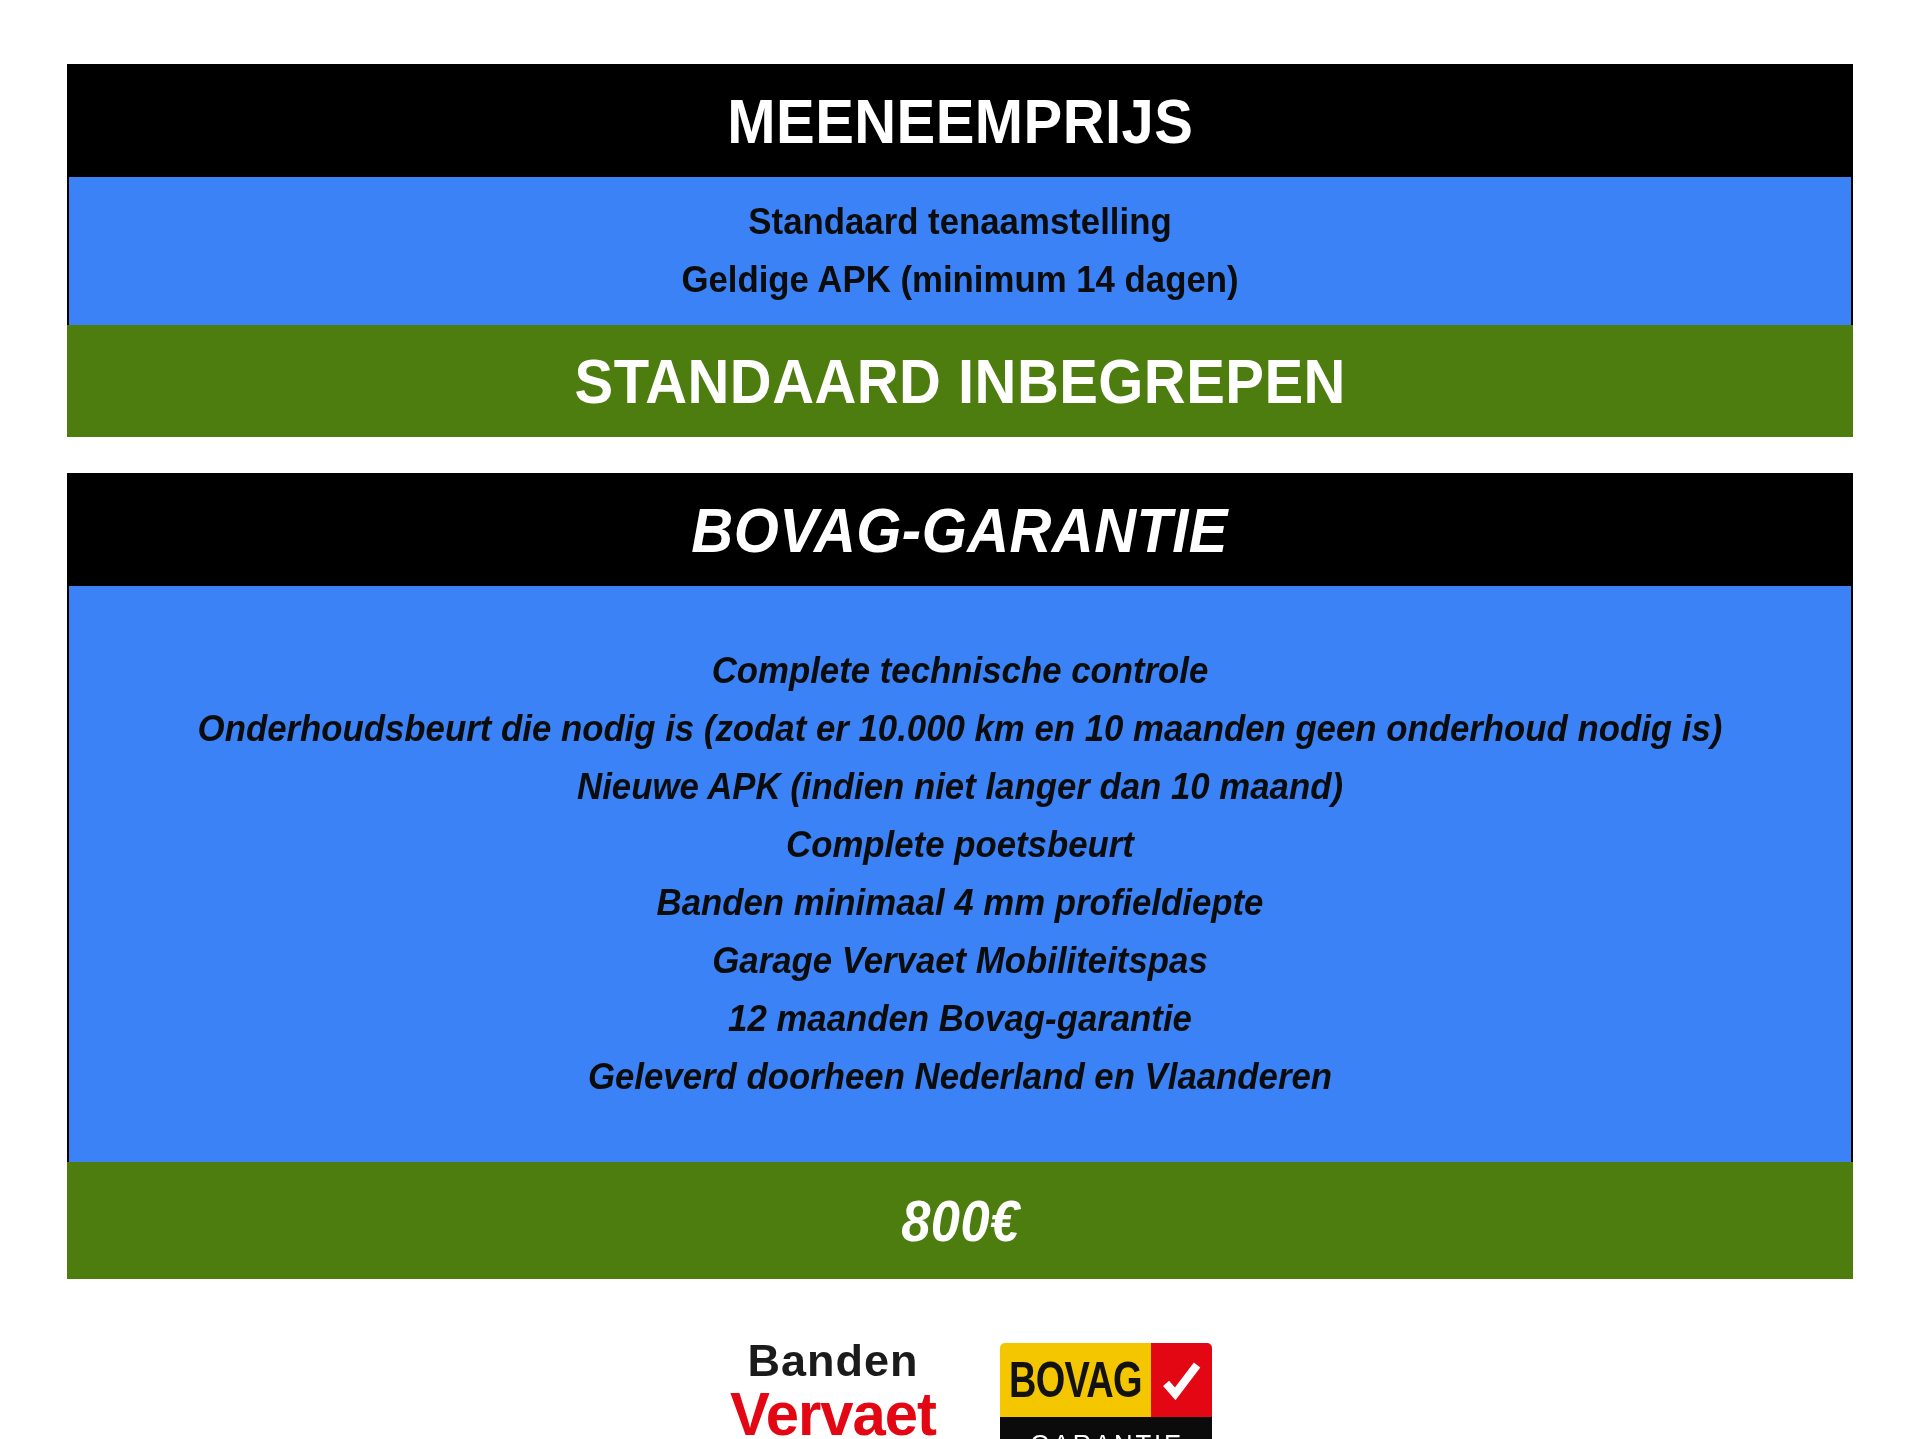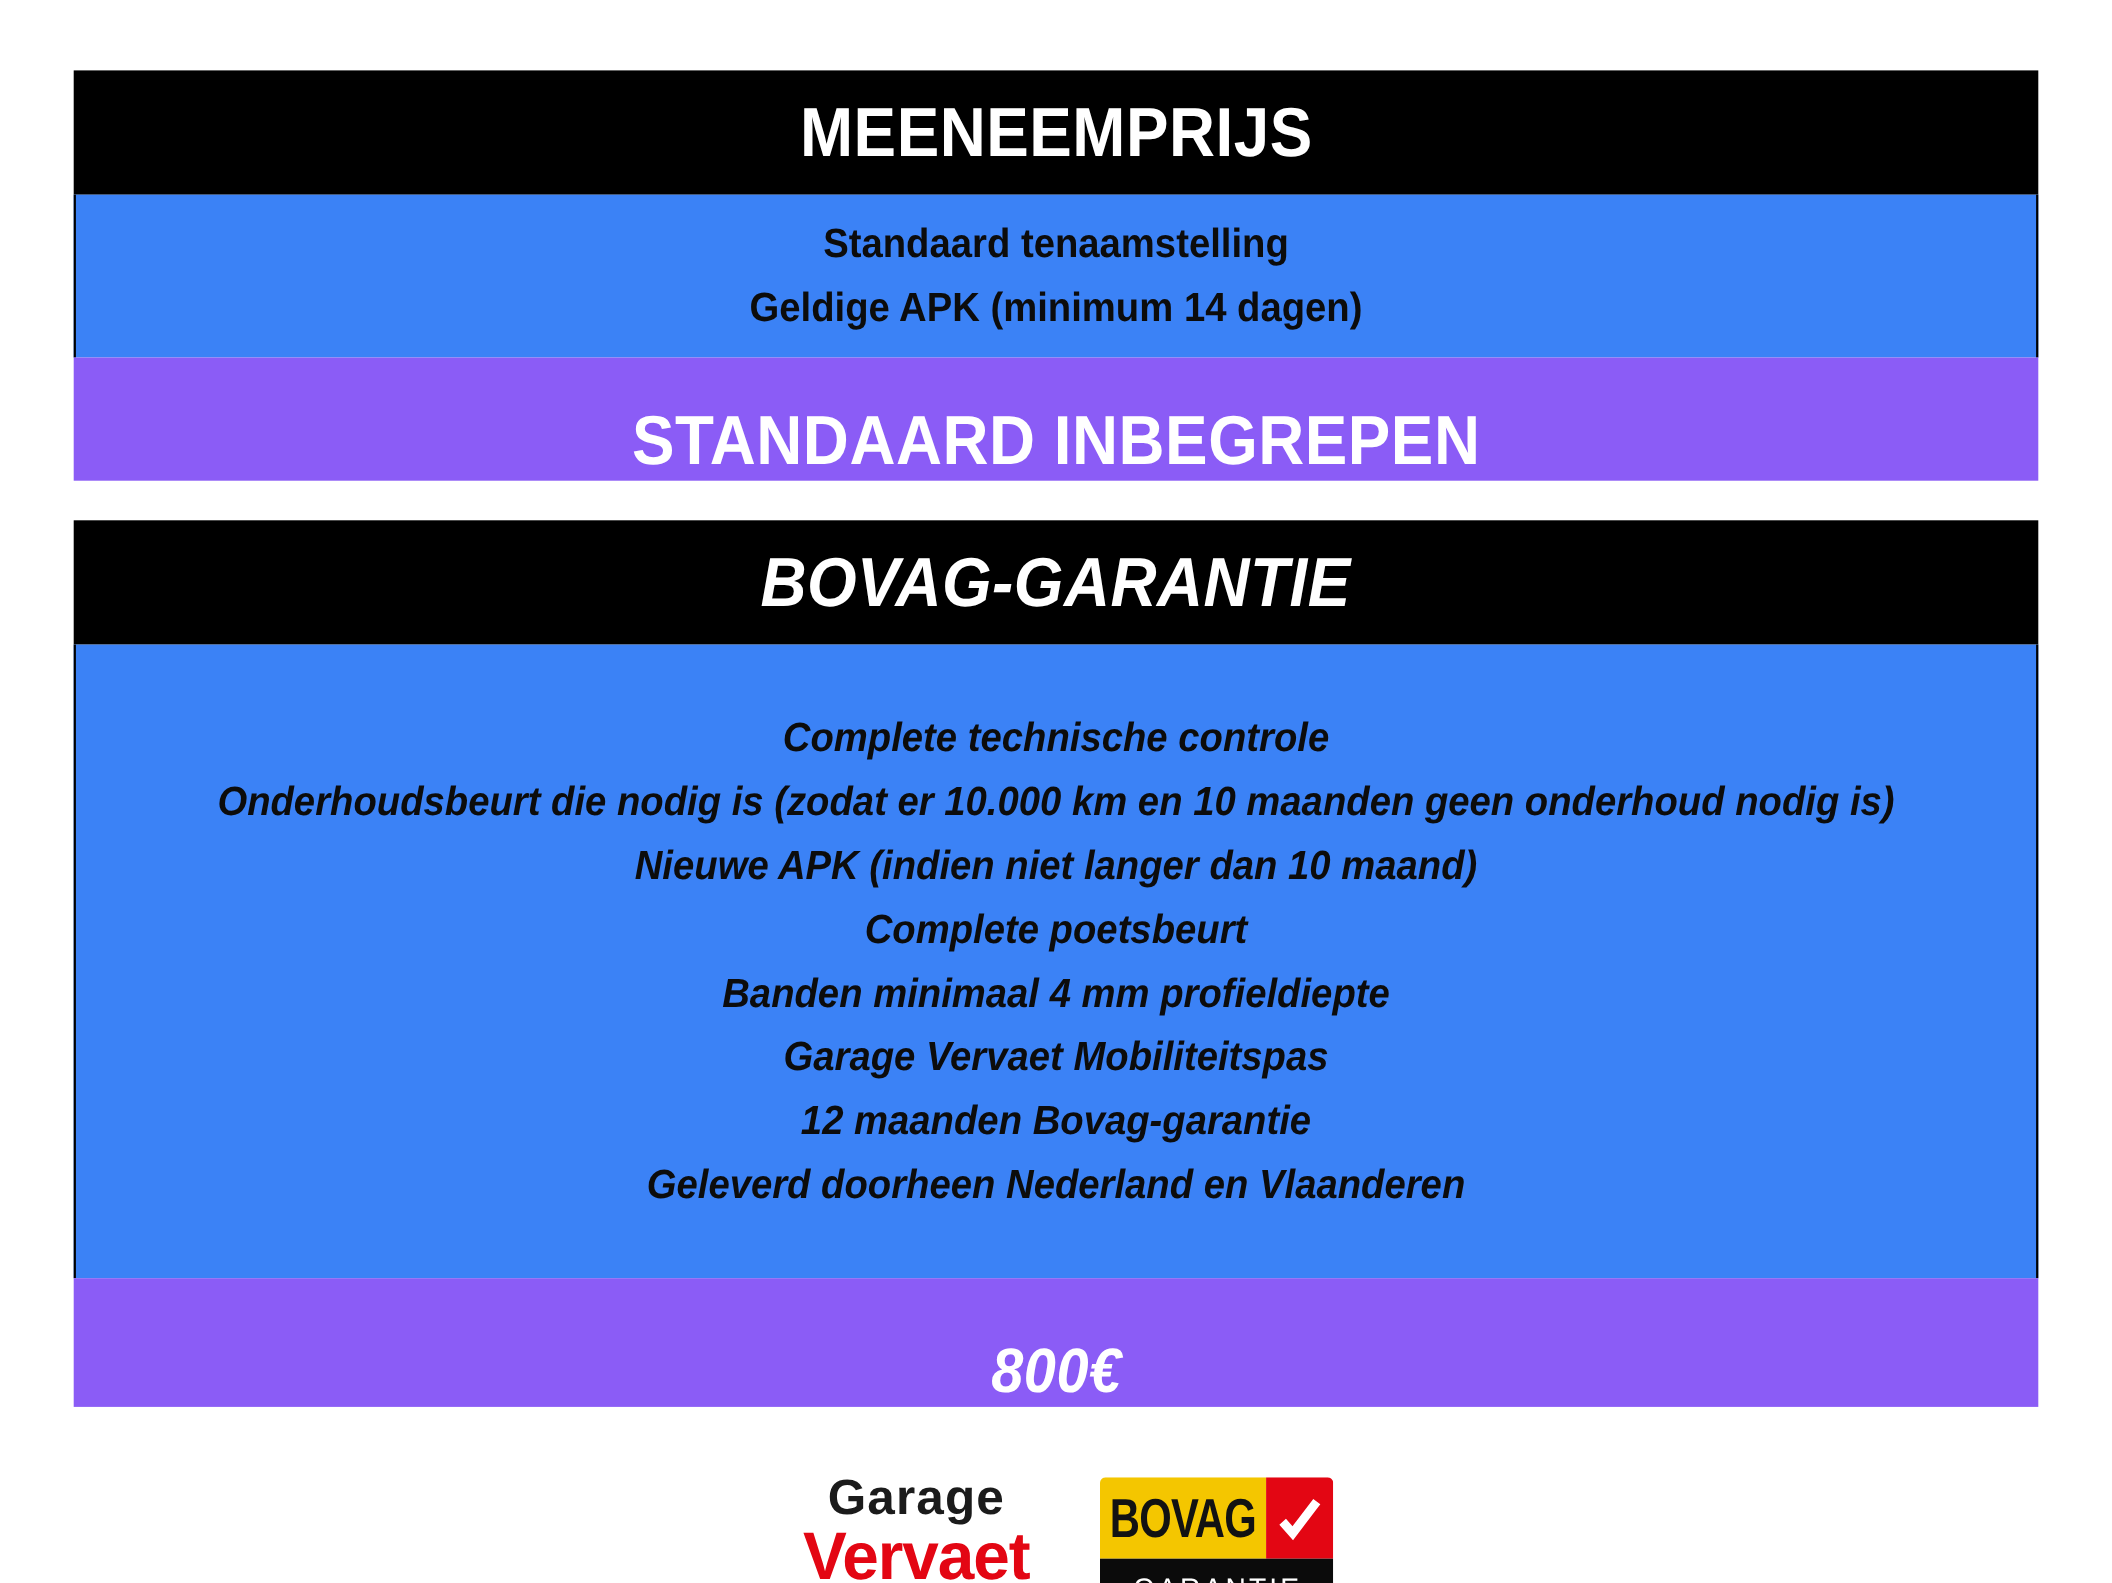--- a/index.html
+++ b/index.html
@@ -18,21 +18,21 @@
   .block { width: 100%; }
   .block + .block { margin-top: 36px; font-style: italic; }
 
   .banner {
     width: 100%;
     display: flex;
     align-items: center;
     justify-content: center;
   }
   .banner.black { background: #000000; height: 113px; }
-  .banner.red   { background: #8b5cf6; height: 112px; align-items: flex-end; }
+  .banner.red   { background: #4d7c0f; height: 112px; }
   .banner.red.price { height: 117px; }
 
   .banner-text {
     color: #ffffff;
     font-weight: 700;
     font-size: 63px;
     white-space: nowrap;
     transform: scaleX(0.92);
     transform-origin: center;
     letter-spacing: 0.5px;
@@ -194,21 +194,21 @@
       <div class="line">Geleverd doorheen Nederland en Vlaanderen</div>
     </div>
     <div class="banner red price">
       <span class="banner-text price-text">800€</span>
     </div>
   </section>
 
   <div class="logos">
 
     <div class="garage-logo">
-      <div class="garage-top">Garage</div>
+      <div class="garage-top">Banden</div>
       <div class="garage-name">Vervaet</div>
       <div class="axel-pill">
         <span class="axel-text">AXEL</span>
       </div>
     </div>
 
     <div class="bovag-logo">
       <div class="bovag-top">
         <div class="bovag-yellow">
           <span class="bovag-brand">BOVAG</span>

